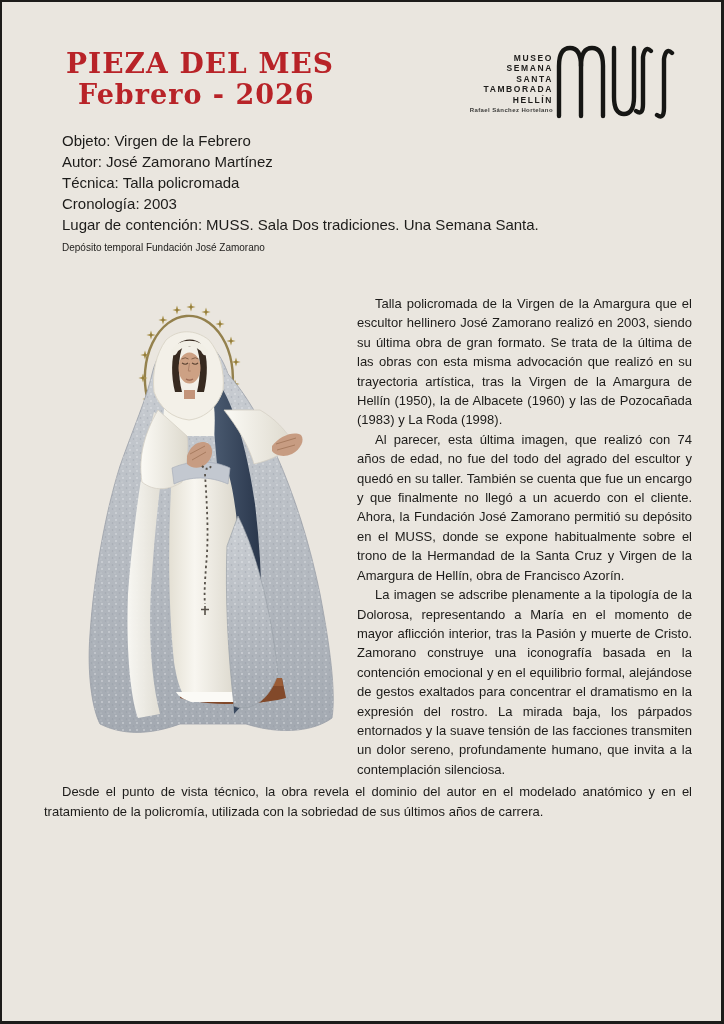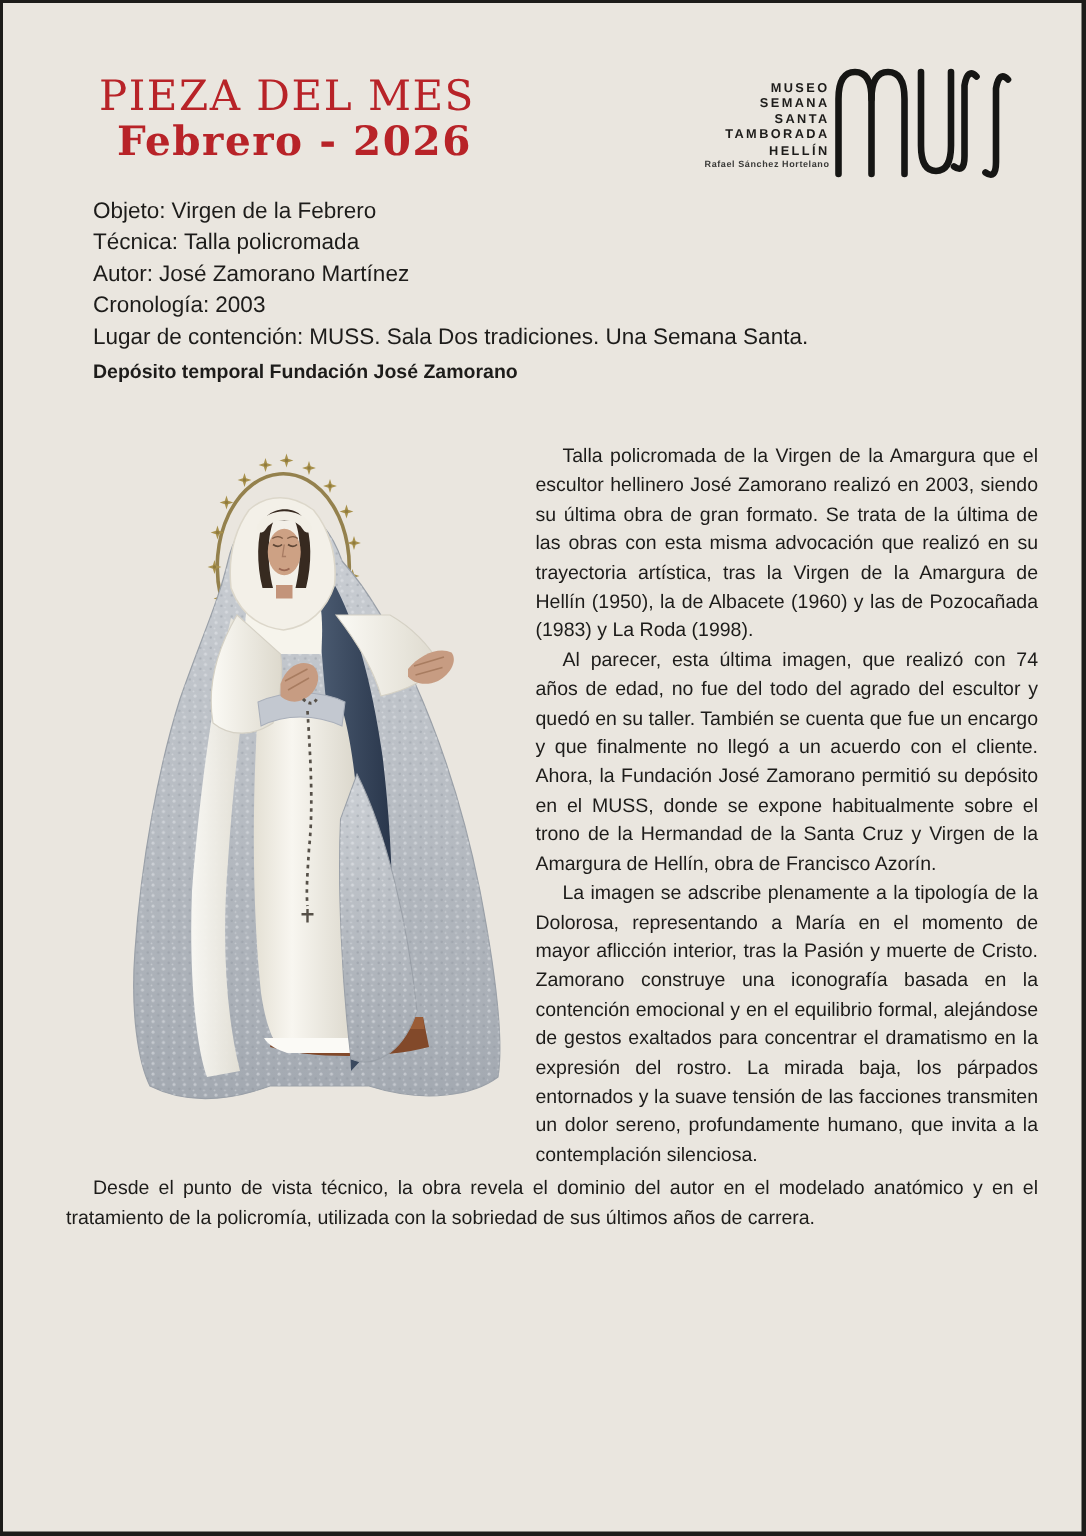--- a/index.html
+++ b/index.html
@@ -10,21 +10,21 @@
     background:var(--page-bg,#eae6df);
     border:2px solid var(--ink,#141412);
     border-right-width:3px;border-bottom-width:3px;
     font-family:"Liberation Sans", sans-serif;
     color:var(--ink,#1d1c1a);
     overflow:hidden;
   }
   
   .title-block{position:absolute;left:64px;top:46px;}
   .title-line1{
-    font-family:"DejaVu Serif", serif;font-weight:normal;
+    font-family:"DejaVu Serif", serif;font-weight:bold;
     font-size:28px;line-height:32px;letter-spacing:1px;
     color:var(--accent-red,#b82328);
   }
   .title-line2{
     font-family:"DejaVu Serif", serif;font-weight:bold;
     font-size:27px;line-height:30px;letter-spacing:1px;
     color:var(--accent-red,#b82328);
     margin-left:12px;
   }
   .logo{position:absolute;top:40px;right:44px;display:flex;align-items:flex-end;}
@@ -36,21 +36,21 @@
   .logo-sub{
     display:block;font-size:6px;line-height:9px;letter-spacing:.4px;
     color:#3a3a38;margin-top:1px;font-weight:bold;
   }
   .logo-mark svg{display:block;}
   
   .meta{position:absolute;left:60px;top:128px;font-size:15px;line-height:21px;}
   .meta-row{white-space:nowrap;}
   .meta-label{font-weight:normal;}
   .meta-value{margin-left:4px;}
-  .meta-deposit{font-weight:bold;font-size:13px;line-height:19px;margin-top:3px;}
+  .meta-deposit{font-weight:normal;font-size:10px;line-height:19px;margin-top:3px;}
   
   .article{
     position:absolute;left:42px;top:292px;width:648px;
     font-size:13px;line-height:19.4px;text-align:justify;
   }
   .statue-figure{float:left;width:313px;height:476px;margin:0;}
   .statue-figure svg{display:block;margin-left:42px;}
   .article p{margin:0;text-indent:18px;}
   .closing{clear:left;padding-top:3px;text-indent:13px;}
 </style>
@@ -82,24 +82,24 @@
         <path d="M119,11 Q113,5 111,17 L111,66 Q111,78 104,73"></path>
       </svg>
     </div>
   </div>
 
   <div class="meta">
     <div class="meta-row">
       <span class="meta-label">Objeto:</span><span class="meta-value">Virgen de la Febrero</span>
     </div>
     <div class="meta-row">
+      <span class="meta-label">Autor:</span><span class="meta-value">José Zamorano Martínez</span>
+    </div>
+    <div class="meta-row">
       <span class="meta-label">Técnica:</span><span class="meta-value">Talla policromada</span>
-    </div>
-    <div class="meta-row">
-      <span class="meta-label">Autor:</span><span class="meta-value">José Zamorano Martínez</span>
     </div>
     <div class="meta-row">
       <span class="meta-label">Cronología:</span><span class="meta-value">2003</span>
     </div>
     <div class="meta-row">
       <span class="meta-label">Lugar de contención:</span><span class="meta-value">MUSS. Sala Dos tradiciones. Una Semana Santa.</span>
     </div>
     <div class="meta-deposit">Depósito temporal Fundación José Zamorano</div>
   </div>
 

